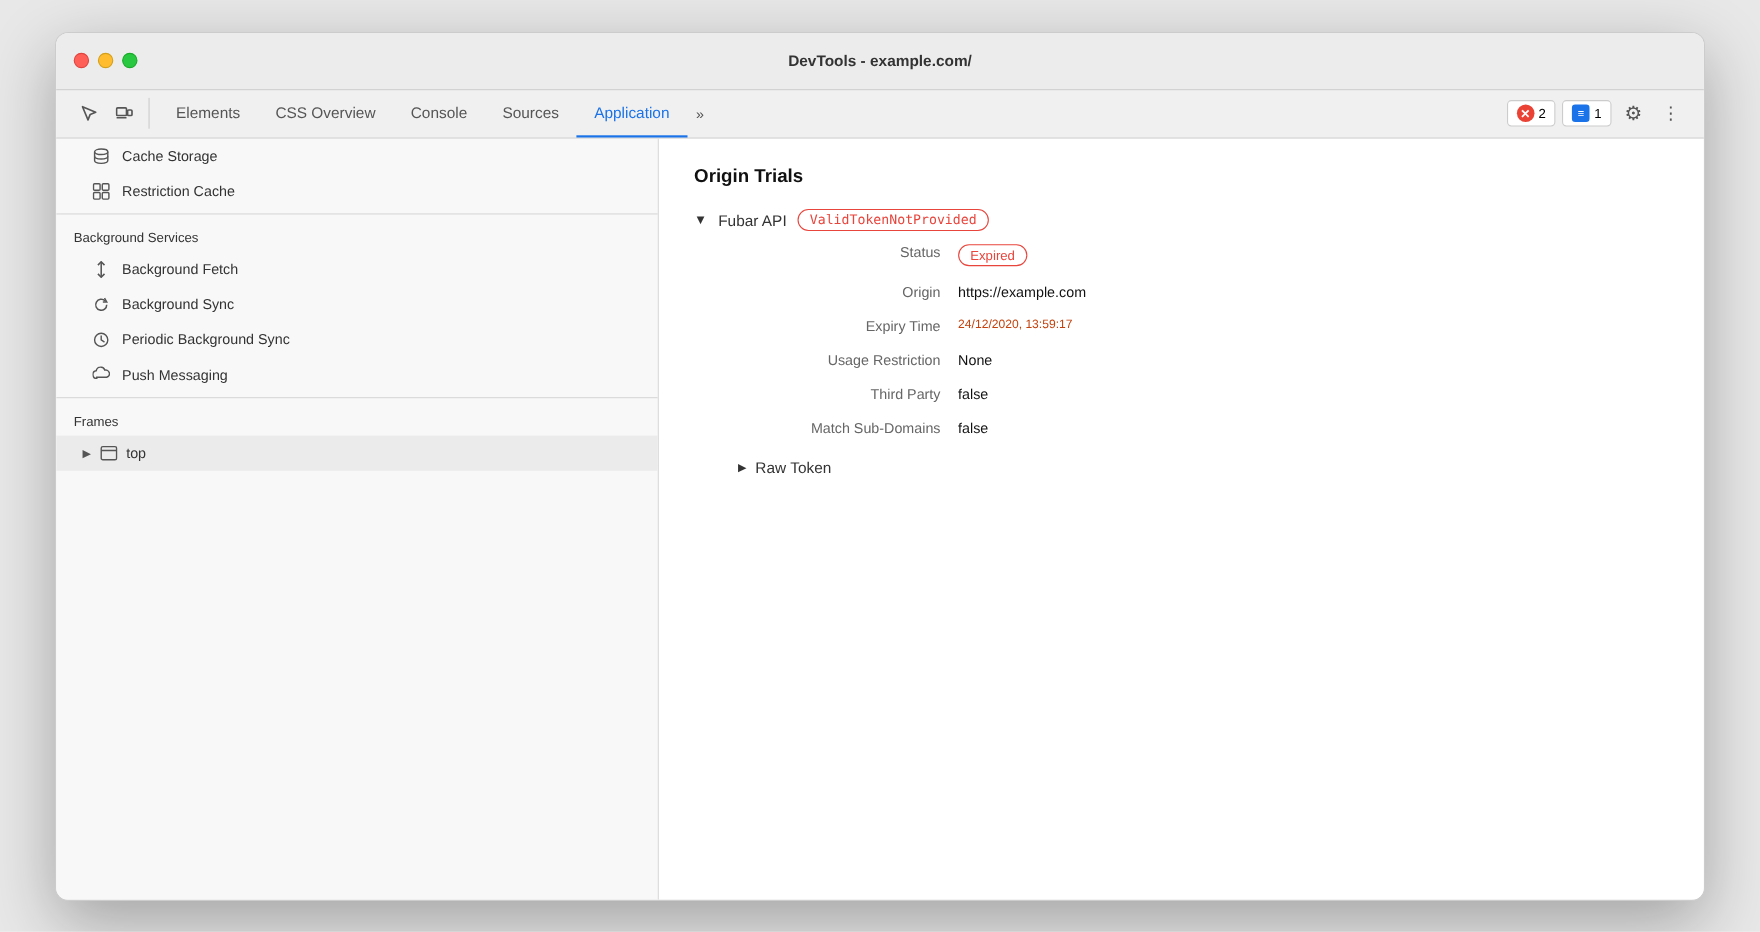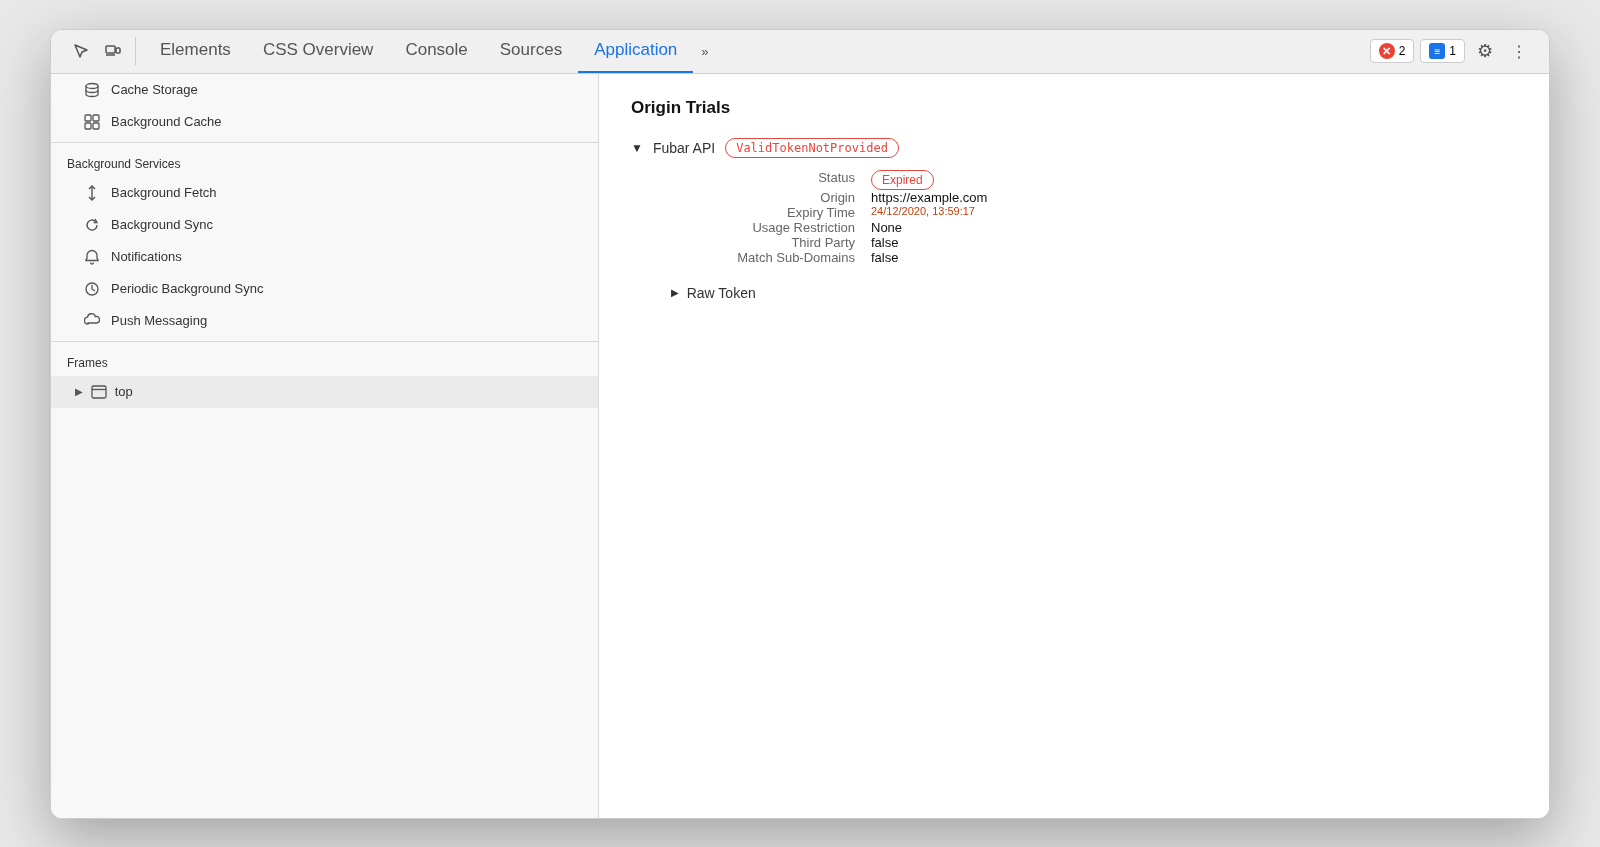--- a/index.html
+++ b/index.html
@@ -87,21 +87,21 @@
       display: flex;
       align-items: center;
       flex: 1;
       height: 100%;
     }
     .tab {
       height: 100%;
       display: flex;
       align-items: center;
       padding: 0 16px;
-      font-size: 17px;
+      font-size: 14px;
       color: #555;
       cursor: pointer;
       border-bottom: 2px solid transparent;
       white-space: nowrap;
     }
     .tab.active {
       color: #1a73e8;
       border-bottom: 2px solid #1a73e8;
       font-weight: 500;
     }
@@ -262,20 +262,21 @@
       border-radius: 12px;
       padding: 2px 10px;
       font-size: 12px;
       color: #e8453c;
       font-family: monospace;
     }
     .detail-table {
       margin-left: 40px;
       display: grid;
       grid-template-columns: 200px 1fr;
+      row-gap: 16px;
       align-items: start;
     }
     .detail-label {
       font-size: 13px;
       color: #666;
       text-align: right;
       padding-right: 16px;
     }
     .detail-value {
       font-size: 13px;
@@ -316,20 +317,28 @@
       color: #333;
       cursor: pointer;
       background: #ebebeb;
     }
   </style>
 </head>
 <body>
 
 <div class="window">
 
+  <div class="titlebar">
+    <div class="traffic-lights">
+      <div class="traffic-light tl-close"></div>
+      <div class="traffic-light tl-min"></div>
+      <div class="traffic-light tl-max"></div>
+    </div>
+    <span class="titlebar-title">DevTools - example.com/</span>
+  </div>
 
   <div class="toolbar">
     <div class="toolbar-icons">
       <div class="toolbar-icon-btn">
         <svg width="16" height="16" viewBox="0 0 16 16" fill="none">
           <path d="M2 2L7 14L9 9L14 7L2 2Z" stroke="#555" stroke-width="1.5" fill="none" stroke-linejoin="round"></path>
         </svg>
       </div>
       <div class="toolbar-icon-btn">
         <svg width="16" height="16" viewBox="0 0 16 16" fill="none">
@@ -380,21 +389,21 @@
 
       <div class="sidebar-item">
         <div class="sidebar-item-icon">
           <svg width="16" height="16" viewBox="0 0 16 16" fill="none">
             <rect x="1" y="1" width="6" height="6" rx="1" stroke="#555" stroke-width="1.3"></rect>
             <rect x="9" y="1" width="6" height="6" rx="1" stroke="#555" stroke-width="1.3"></rect>
             <rect x="1" y="9" width="6" height="6" rx="1" stroke="#555" stroke-width="1.3"></rect>
             <rect x="9" y="9" width="6" height="6" rx="1" stroke="#555" stroke-width="1.3"></rect>
           </svg>
         </div>
-        <span>Background Cache</span>
+        <span>Restriction Cache</span>
       </div>
 
       <div class="sidebar-section-divider"></div>
 
       <div class="sidebar-section-header">Background Services</div>
 
       <div class="sidebar-item">
         <div class="sidebar-item-icon">
           <svg width="16" height="16" viewBox="0 0 16 16" fill="none">
             <line x1="8" y1="1" x2="8" y2="15" stroke="#555" stroke-width="1.4"></line>
@@ -408,29 +417,20 @@
       <div class="sidebar-item">
         <div class="sidebar-item-icon">
           <svg width="16" height="16" viewBox="0 0 16 16" fill="none">
             <path d="M13 8a5 5 0 1 1-1.5-3.5" stroke="#555" stroke-width="1.4" fill="none"></path>
             <polyline points="11,2 13,5.5 9.5,5.5" stroke="#555" stroke-width="1.4" fill="none"></polyline>
           </svg>
         </div>
         <span>Background Sync</span>
       </div>
 
-      <div class="sidebar-item">
-        <div class="sidebar-item-icon">
-          <svg width="16" height="16" viewBox="0 0 16 16" fill="none">
-            <path d="M8 1.5a5 5 0 0 1 5 5v3l1 1v1H2v-1l1-1v-3a5 5 0 0 1 5-5z" stroke="#555" stroke-width="1.3" fill="none"></path>
-            <path d="M6.5 13.5a1.5 1.5 0 0 0 3 0" stroke="#555" stroke-width="1.3" fill="none"></path>
-          </svg>
-        </div>
-        <span>Notifications</span>
-      </div>
 
 
       <div class="sidebar-item">
         <div class="sidebar-item-icon">
           <svg width="16" height="16" viewBox="0 0 16 16" fill="none">
             <circle cx="8" cy="8" r="6" stroke="#555" stroke-width="1.3"></circle>
             <polyline points="8,4 8,8 11,10" stroke="#555" stroke-width="1.3" fill="none"></polyline>
           </svg>
         </div>
         <span>Periodic Background Sync</span>

